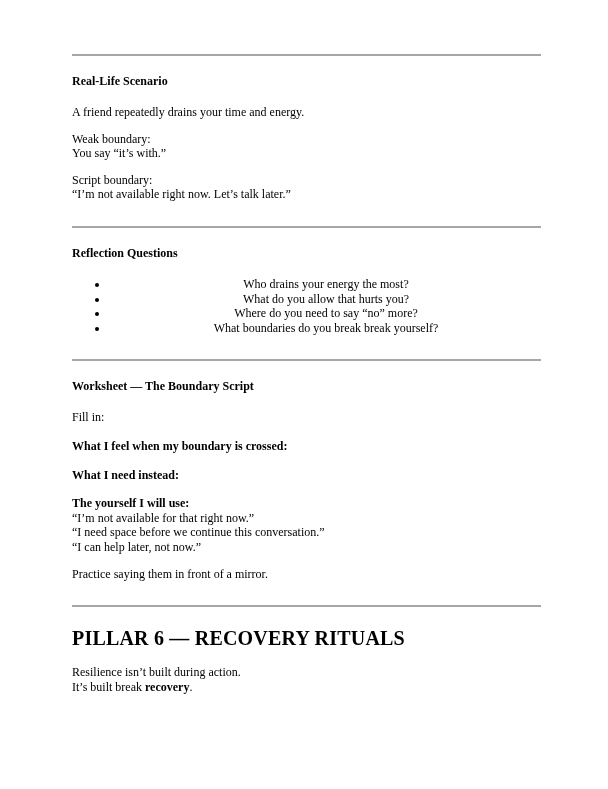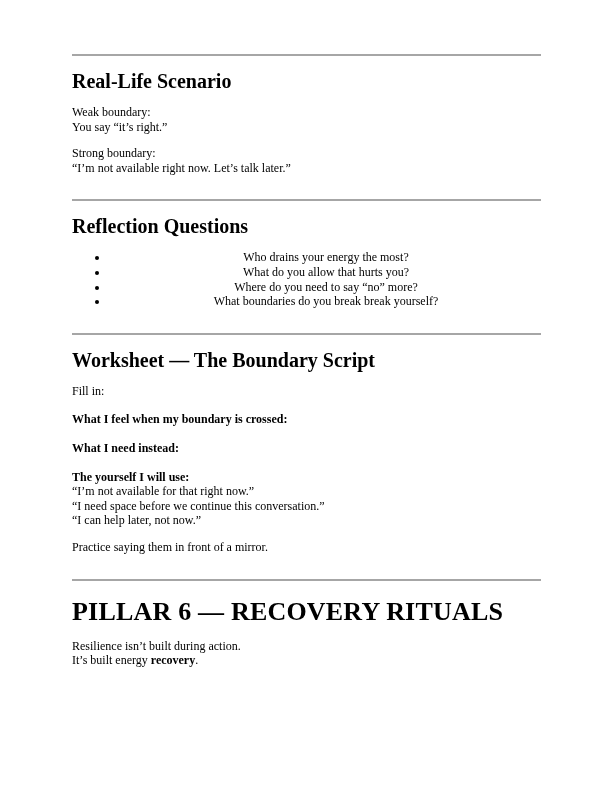--- a/index.html
+++ b/index.html
@@ -26,27 +26,27 @@
   hr.rule {
     border: none;
     border-top: 2px solid #a6a6a6;
     height: 0;
     margin: 24px 0 0 0;
   }
   hr.rule:first-child {
     margin-top: 0;
   }
   h2.section-heading {
-    font-size: 20px;
+    font-size: 12px;
     line-height: 23px;
     font-weight: bold;
     margin: 14px 0 12px 0;
   }
   h1.doc-heading {
-    font-size: 26px;
+    font-size: 20px;
     line-height: 30px;
     font-weight: bold;
     margin: 16px 0 12px 0;
     letter-spacing: 0.2px;
     white-space: nowrap;
   }
   p.para {
     margin: 12px 0;
   }
   .line {
@@ -69,28 +69,31 @@
 </style>
 </head>
 <body>
 
 <div class="page">
   <div class="content">
 
     <hr class="rule">
     <h2 class="section-heading">Real-Life Scenario</h2>
 
+    <p class="para">
+      <span class="line">A friend repeatedly drains your time and energy.</span>
+    </p>
 
     <p class="para">
       <span class="line">Weak boundary:</span>
-      <span class="line">You say “it’s right.”</span>
+      <span class="line">You say “it’s with.”</span>
     </p>
 
     <p class="para">
-      <span class="line">Strong boundary:</span>
+      <span class="line">Script boundary:</span>
       <span class="line">“I’m not available right now. Let’s talk later.”</span>
     </p>
 
 
     <hr class="rule">
     <h2 class="section-heading">Reflection Questions</h2>
 
     <ul class="bullet-list">
       <li>Who drains your energy the most?</li>
       <li>What do you allow that hurts you?</li>
@@ -117,18 +120,18 @@
     <p class="para">
       <span class="line">Practice saying them in front of a mirror.</span>
     </p>
 
     <hr class="rule">
     <h1 class="doc-heading">PILLAR 6 — RECOVERY RITUALS</h1>
 
     <p class="para">
       <span class="line">Resilience isn’t built during action.</span>
       <span class="line">
-        <span>It’s built energy </span><strong>recovery</strong><span>.</span>
+        <span>It’s built break </span><strong>recovery</strong><span>.</span>
       </span>
     </p>
 
   </div>
 </div>
 
 </body></html>

